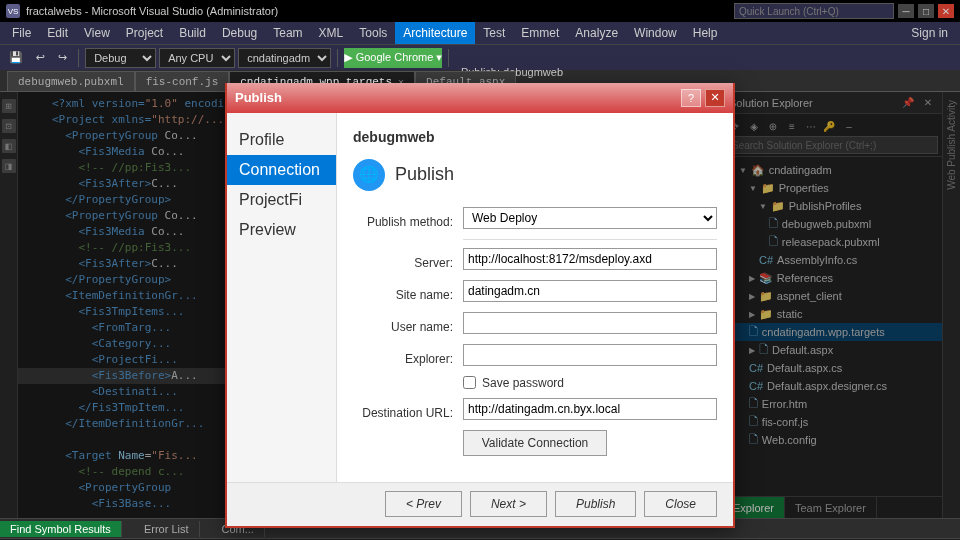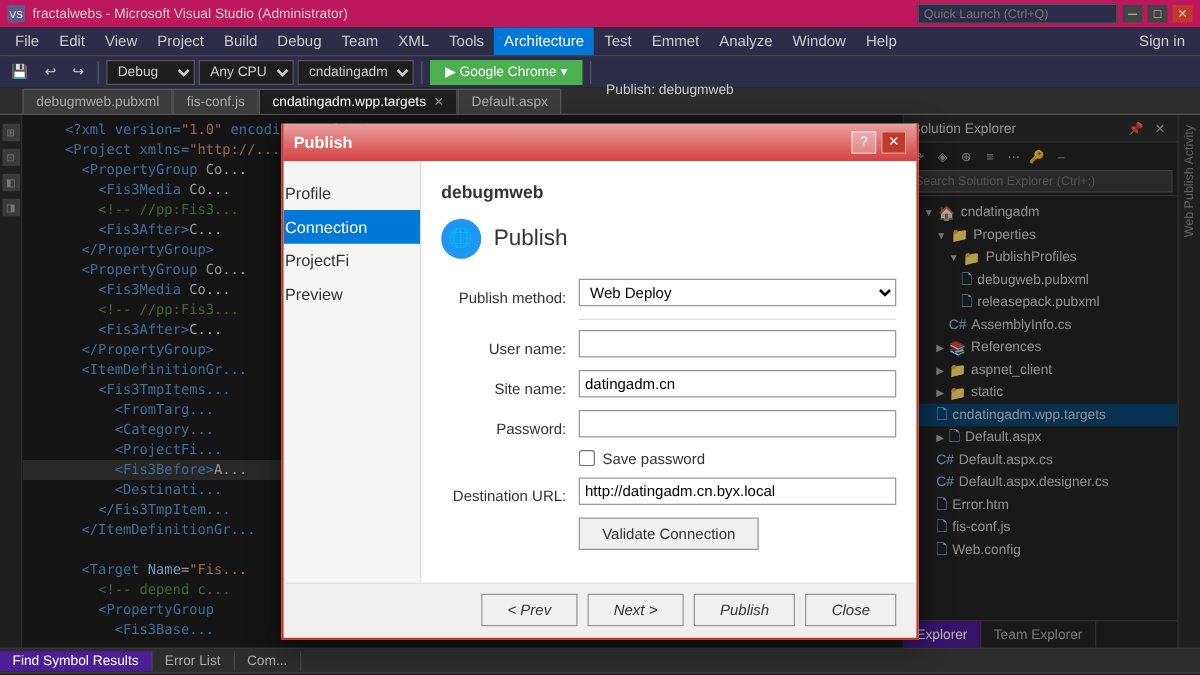--- a/index.html
+++ b/index.html
@@ -1,21 +1,21 @@
 <!DOCTYPE html>
 <html><head>
   <meta charset="utf-8">
   <style>
     * { box-sizing: border-box; margin: 0; padding: 0; }
     body { width: 960px; height: 540px; overflow: hidden; font-family: 'Segoe UI', Tahoma, sans-serif; font-size: 12px; background: #1e1e1e; }
 
     
     .title-bar {
       height: 22px;
-      background: #be185d;
+      background: #000000;
       display: flex;
       align-items: center;
       padding: 0 6px;
       color: #ccc;
       font-size: 11px;
       justify-content: space-between;
     }
     .title-bar-left { display: flex; align-items: center; gap: 6px; }
     .title-bar-right { display: flex; align-items: center; gap: 4px; }
     .title-bar-icon { width: 14px; height: 14px; background: #5c5c8a; border-radius: 2px; display: flex; align-items: center; justify-content: center; color: white; font-size: 8px; }
@@ -58,37 +58,38 @@
     .toolbar-select {
       height: 20px;
       background: #1e1e1e;
       border: 1px solid #555;
       color: #ccc;
       font-size: 11px;
       padding: 0 4px;
     }
     .toolbar-green-btn {
       height: 20px;
-      padding: 0 12px;
+      padding: 0 0;
       background: #4caf50;
       color: white;
       border: none;
       font-size: 11px;
       cursor: pointer;
     }
     .publish-label { color: #ccc; font-size: 11px; margin-left: 6px; margin-top: 28px; }
 
     
     .tabs-bar {
       height: 22px;
       background: #2d2d2d;
       display: flex;
       align-items: flex-end;
-      padding: 0 18px;
+      padding: 0 7px;
       border-bottom: 1px solid #555;
+      font-family: Liberation Mono, monospace;
     }
     .tab {
       height: 20px;
       padding: 0 10px;
       background: #3c3c3c;
       color: #aaa;
       border: 1px solid #555;
       border-bottom: none;
       font-size: 11px;
       display: flex;
@@ -211,22 +212,22 @@
     .dialog-body { display: flex; }
     .dialog-sidebar {
       width: 110px;
       background: #f5f5f5;
       border-right: 1px solid #ddd;
       padding: 12px 0;
       display: flex;
       flex-direction: column;
     }
     .dialog-nav-item {
-      padding: 6px 1px;
-      font-size: 13px;
+      padding: 6px 12px;
+      font-size: 16px;
       color: #333;
       cursor: pointer;
     }
     .dialog-nav-item.active {
       background: #0078d7;
       color: white;
     }
     .dialog-main {
       flex: 1;
       padding: 16px;
@@ -352,31 +353,31 @@
       background: #1e1e1e;
       border-top: 1px solid #444;
       display: flex;
       flex-direction: column;
     }
     .bottom-panel-tabs {
       height: 20px;
       background: #2d2d2d;
       display: flex;
       align-items: center;
-      gap: 0;
+      gap: 12px;
       border-bottom: 1px solid #444;
     }
     .bottom-tab {
       padding: 2px 10px;
       font-size: 11px;
       color: #aaa;
       cursor: pointer;
       border-right: 1px solid #444;
     }
-    .bottom-tab.active { color: white; background: #4c1d95; }
+    .bottom-tab.active { color: white; background: #15803d; }
     .bottom-content {
       flex: 1;
       padding: 3px 8px;
       font-size: 10px;
       color: #888;
       font-family: Consolas, monospace;
       overflow: hidden;
     }
   </style>
 </head>
@@ -702,33 +703,37 @@
 
           <div class="form-row">
             <label class="form-label">Publish method:</label>
             <select class="form-select">
               <option>Web Deploy</option>
             </select>
           </div>
 
           <hr style="border:none;border-top:1px solid #ddd;margin:4px 0 8px 110px;">
 
+          <div class="form-row">
+            <label class="form-label">Server:</label>
+            <input class="form-input" value="http://localhost:8172/msdeploy.axd" style="">
+          </div>
+
+          <div class="form-row">
+            <label class="form-label">Site name:</label>
+            <input class="form-input" value="datingadm.cn" style="">
+          </div>
 
           <div class="form-row">
             <label class="form-label">User name:</label>
             <input class="form-input" value="" style="">
           </div>
 
           <div class="form-row">
-            <label class="form-label">Site name:</label>
-            <input class="form-input" value="datingadm.cn" style="">
-          </div>
-
-          <div class="form-row">
-            <label class="form-label">Password:</label>
+            <label class="form-label">Explorer:</label>
             <input class="form-input" type="password" value="" style="">
           </div>
 
           <div class="form-checkbox-row">
             <input type="checkbox" style="">
             <label>Save password</label>
           </div>
 
           <div class="form-row">
             <label class="form-label">Destination URL:</label>

